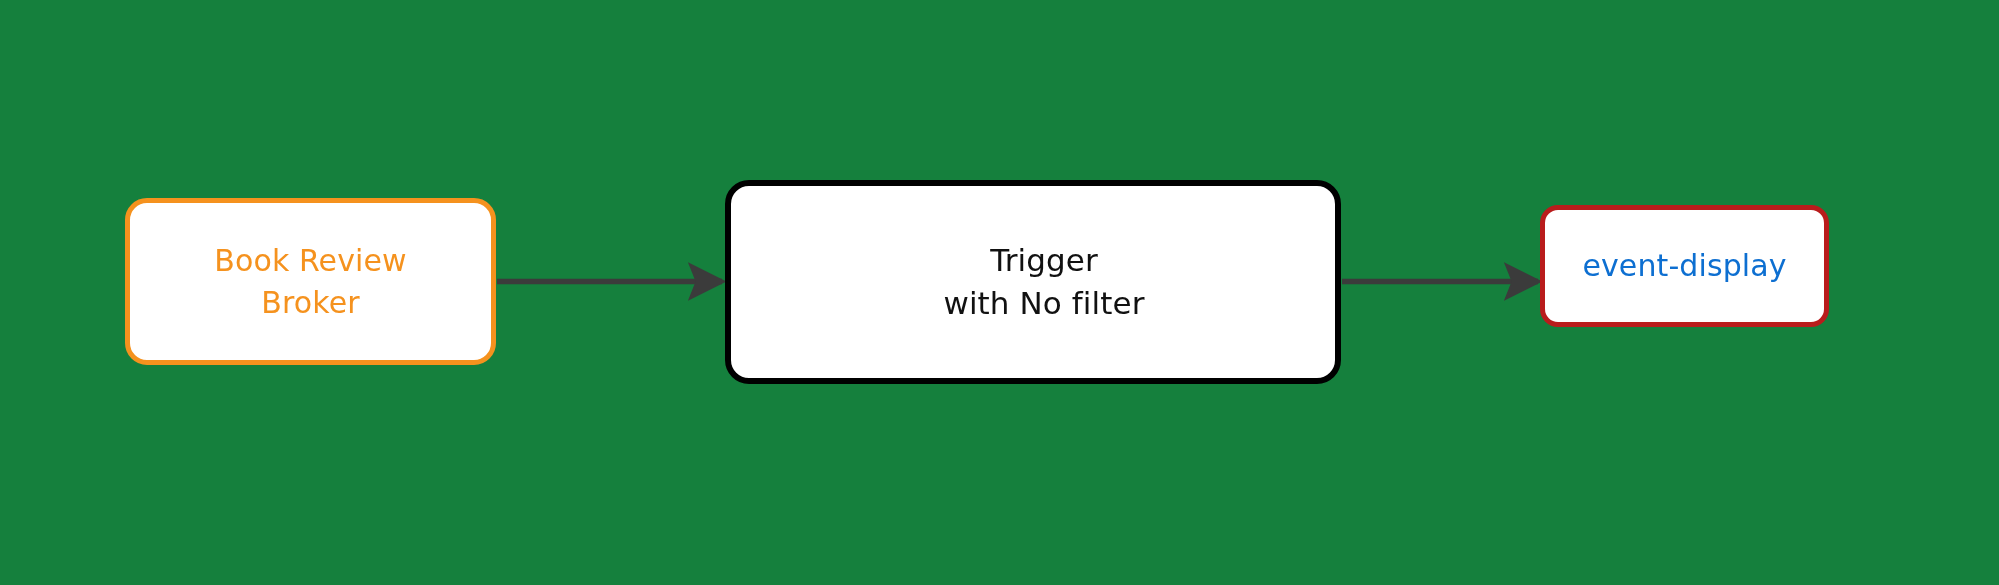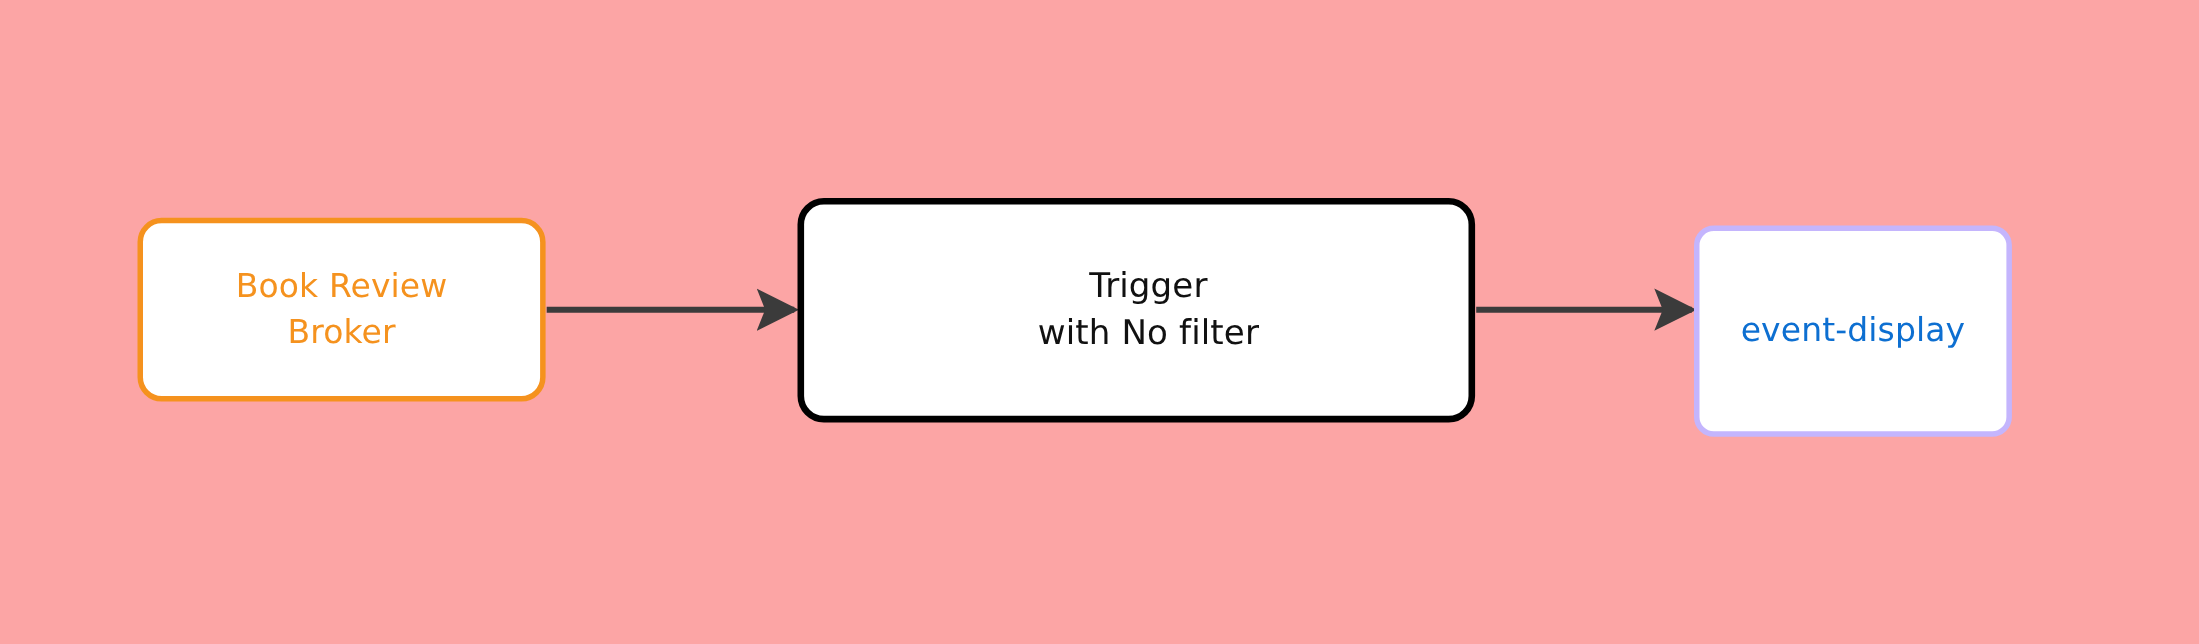--- a/index.html
+++ b/index.html
@@ -8,21 +8,21 @@
     padding: 0;
     background: #ffffff;
   }
   body {
     font-family: "DejaVu Sans", sans-serif;
   }
   #diagram-canvas {
     position: relative;
     width: 1999px;
     height: 585px;
-    background: #fca5a5;
+    background: #15803d;
     overflow: hidden;
   }
   #diagram-svg {
     position: absolute;
     left: 0;
     top: 0;
     width: 1999px;
     height: 585px;
     display: block;
   }
@@ -71,22 +71,22 @@
     font-size: 31px;
     letter-spacing: 0.1px;
     margin-left: 22px;
   }
 
   
   #node-sink {
     left: 1540px;
     top: 205px;
     width: 289px;
-    height: 192px;
-    border: 5px solid #c4b5fd;
+    height: 122px;
+    border: 5px solid #b91c1c;
     border-radius: 18px;
   }
   #node-sink .node-label {
     color: #0D6FD1;
     font-size: 30px;
     letter-spacing: 0.1px;
   }
 </style>
 </head>
 <body>

